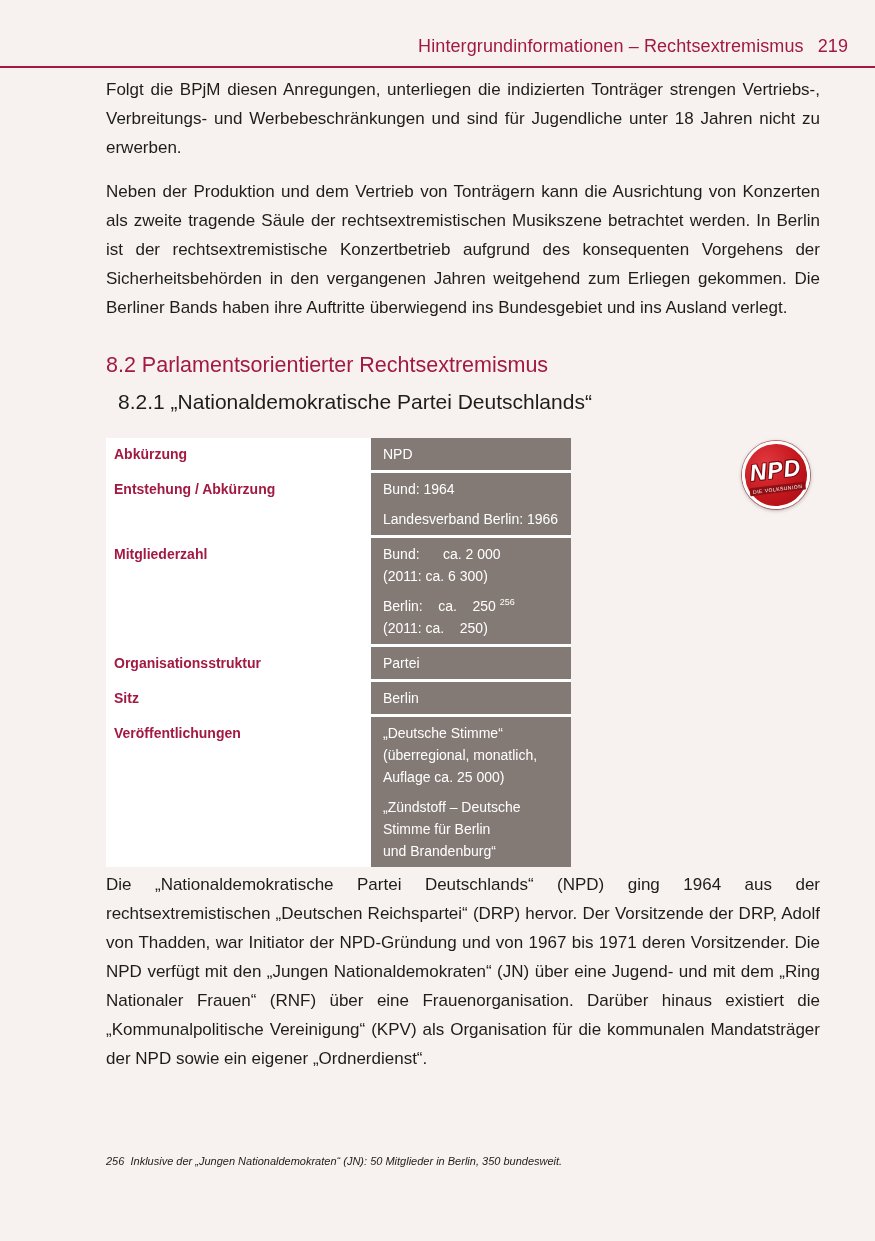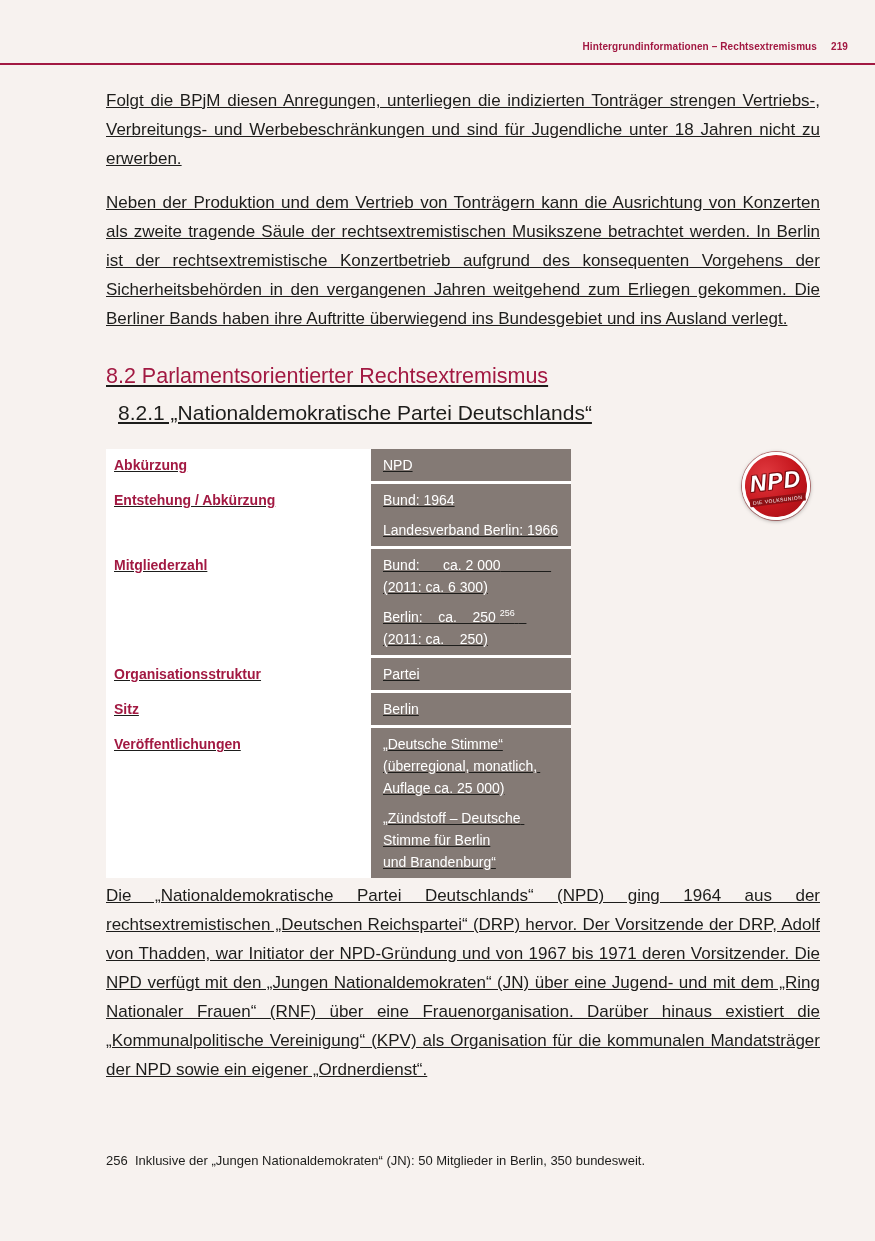--- a/index.html
+++ b/index.html
@@ -13,25 +13,25 @@
     overflow:hidden;
     box-sizing:border-box;
   }
   
   .header{
     padding:36px 27px 9px 0;
     text-align:right;
     border-bottom:2px solid #a21942;
   }
   .header .htitle, .header .hpage{
-    color:#a21942;font-weight:bold;font-size:10px;letter-spacing:.1px;
+    color:#a21942;font-weight:normal;font-size:18px;letter-spacing:.1px;
   }
   .header .hpage{margin-left:14px;}
   
-  .content{padding:21px 55px 0 106px;text-decoration:underline;}
+  .content{padding:7px 55px 0 106px;}
   p.body-par{
     margin:0 0 15px 0;
     font-size:17px;line-height:29px;
     text-align:justify;
   }
   h2.section{
     margin:31px 0 12px 0;
     font-size:21.5px;font-weight:normal;
     color:#a21942;
   }
@@ -80,22 +80,23 @@
   .logo-banner{
     margin-top:1px;
     font-size:5px;color:#ffffff;background:#8d1015;
     padding:1px 3px;border-radius:1px;letter-spacing:.5px;white-space:nowrap;
   }
   
   p.after-table{}
   
   .footnote{
     position:absolute;left:106px;top:1152px;right:55px;
-    font-size:13px;line-height:18px;
+    font-size:11px;line-height:18px;
     white-space:pre-wrap;
+    font-style:italic;
   }
 </style>
 </head>
 <body>
 
 <div class="page">
 
   <div class="header">
     <span class="htitle">Hintergrundinformationen – Rechtsextremismus</span><span class="hpage">219</span>
   </div>

